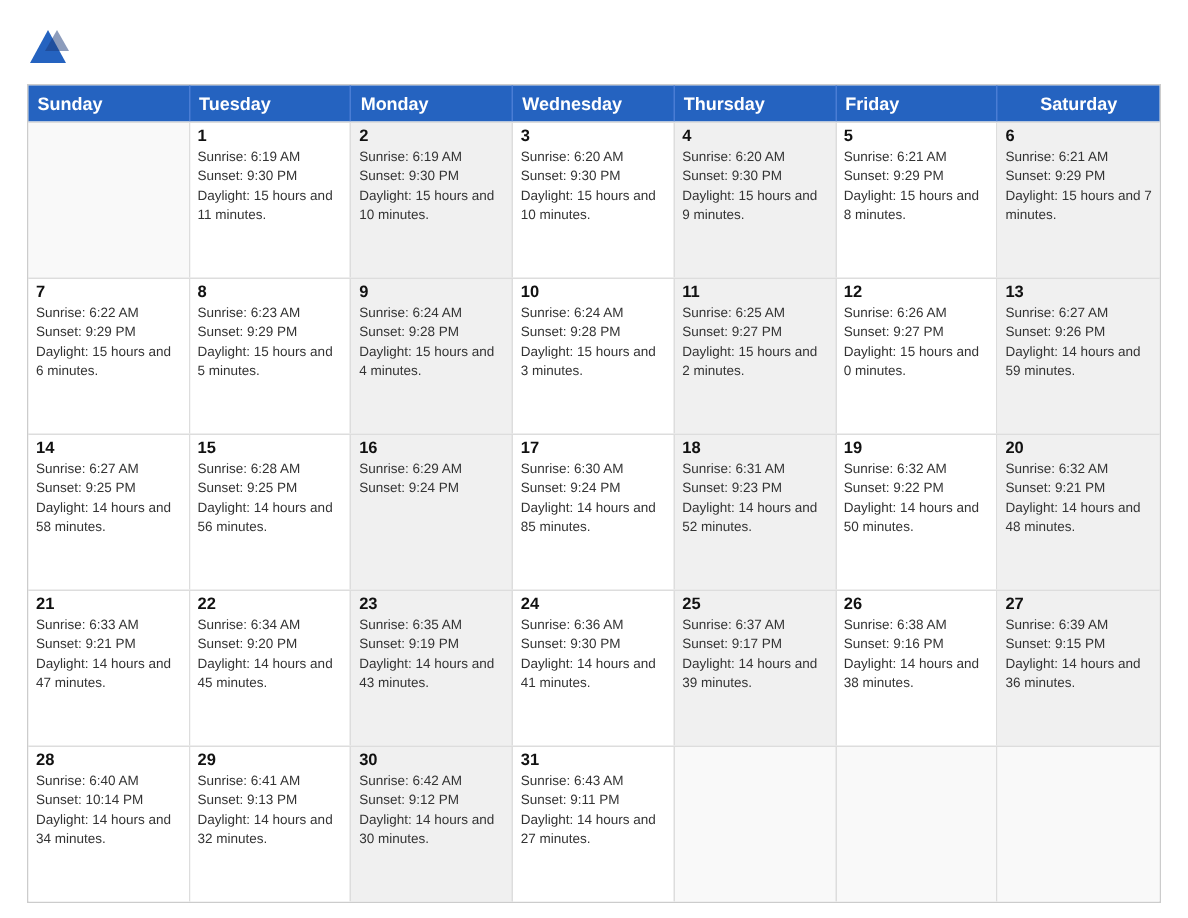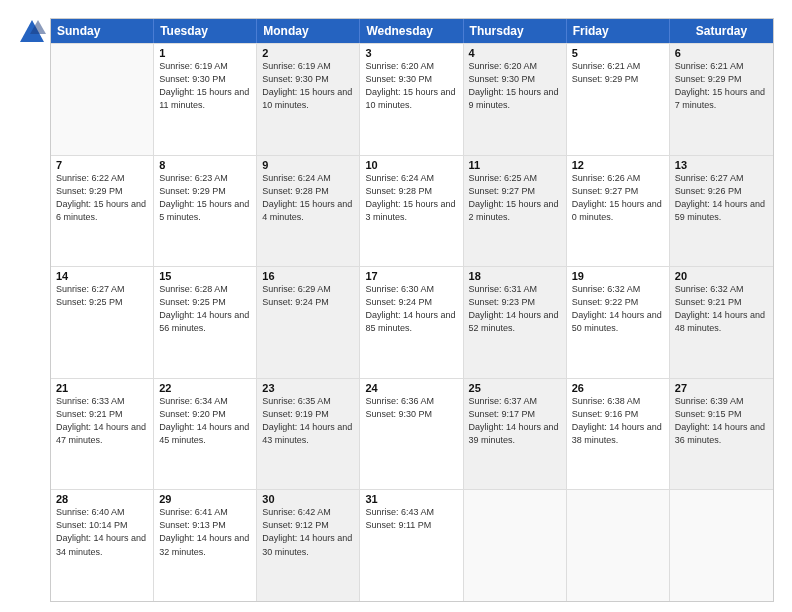--- a/index.html
+++ b/index.html
@@ -8,21 +8,21 @@
       height: 612px;
       font-family: Arial, sans-serif;
       background: #fff;
       overflow: hidden;
     }
     .page {
       width: 792px;
       height: 612px;
       padding: 18px 18px 10px 18px;
       display: flex;
-      flex-direction: row;
+      flex-direction: column;
     }
     .header {
       display: flex;
       justify-content: space-between;
       align-items: flex-start;
       margin-bottom: 10px;
     }
     .logo {
       display: flex;
       align-items: center;
@@ -171,20 +171,21 @@
           <div class="cal-cell shaded">
             <div class="day-num">4</div>
             <div class="cell-line">Sunrise: 6:20 AM</div>
             <div class="cell-line">Sunset: 9:30 PM</div>
             <div class="cell-line">Daylight: 15 hours and 9 minutes.</div>
           </div>
           <div class="cal-cell">
             <div class="day-num">5</div>
             <div class="cell-line">Sunrise: 6:21 AM</div>
             <div class="cell-line">Sunset: 9:29 PM</div>
+            <div class="cell-line">Daylight: 15 hours and 8 minutes.</div>
           </div>
           <div class="cal-cell shaded">
             <div class="day-num">6</div>
             <div class="cell-line">Sunrise: 6:21 AM</div>
             <div class="cell-line">Sunset: 9:29 PM</div>
             <div class="cell-line">Daylight: 15 hours and 7 minutes.</div>
           </div>
         </div>
         <div class="cal-row">
           <div class="cal-cell">
@@ -228,20 +229,21 @@
             <div class="cell-line">Sunrise: 6:27 AM</div>
             <div class="cell-line">Sunset: 9:26 PM</div>
             <div class="cell-line">Daylight: 14 hours and 59 minutes.</div>
           </div>
         </div>
         <div class="cal-row">
           <div class="cal-cell">
             <div class="day-num">14</div>
             <div class="cell-line">Sunrise: 6:27 AM</div>
             <div class="cell-line">Sunset: 9:25 PM</div>
+            <div class="cell-line">Daylight: 14 hours and 58 minutes.</div>
           </div>
           <div class="cal-cell">
             <div class="day-num">15</div>
             <div class="cell-line">Sunrise: 6:28 AM</div>
             <div class="cell-line">Sunset: 9:25 PM</div>
             <div class="cell-line">Daylight: 14 hours and 56 minutes.</div>
           </div>
           <div class="cal-cell shaded">
             <div class="day-num">16</div>
             <div class="cell-line">Sunrise: 6:29 AM</div>
@@ -288,20 +290,21 @@
           <div class="cal-cell shaded">
             <div class="day-num">23</div>
             <div class="cell-line">Sunrise: 6:35 AM</div>
             <div class="cell-line">Sunset: 9:19 PM</div>
             <div class="cell-line">Daylight: 14 hours and 43 minutes.</div>
           </div>
           <div class="cal-cell">
             <div class="day-num">24</div>
             <div class="cell-line">Sunrise: 6:36 AM</div>
             <div class="cell-line">Sunset: 9:30 PM</div>
+            <div class="cell-line">Daylight: 14 hours and 41 minutes.</div>
           </div>
           <div class="cal-cell shaded">
             <div class="day-num">25</div>
             <div class="cell-line">Sunrise: 6:37 AM</div>
             <div class="cell-line">Sunset: 9:17 PM</div>
             <div class="cell-line">Daylight: 14 hours and 39 minutes.</div>
           </div>
           <div class="cal-cell">
             <div class="day-num">26</div>
             <div class="cell-line">Sunrise: 6:38 AM</div>
@@ -331,20 +334,21 @@
           <div class="cal-cell shaded">
             <div class="day-num">30</div>
             <div class="cell-line">Sunrise: 6:42 AM</div>
             <div class="cell-line">Sunset: 9:12 PM</div>
             <div class="cell-line">Daylight: 14 hours and 30 minutes.</div>
           </div>
           <div class="cal-cell">
             <div class="day-num">31</div>
             <div class="cell-line">Sunrise: 6:43 AM</div>
             <div class="cell-line">Sunset: 9:11 PM</div>
+            <div class="cell-line">Daylight: 14 hours and 27 minutes.</div>
           </div>
           <div class="cal-cell empty"></div>
           <div class="cal-cell empty"></div>
           <div class="cal-cell empty"></div>
         </div>
       </div>
   </div>
 </div>
 
 </body></html>

